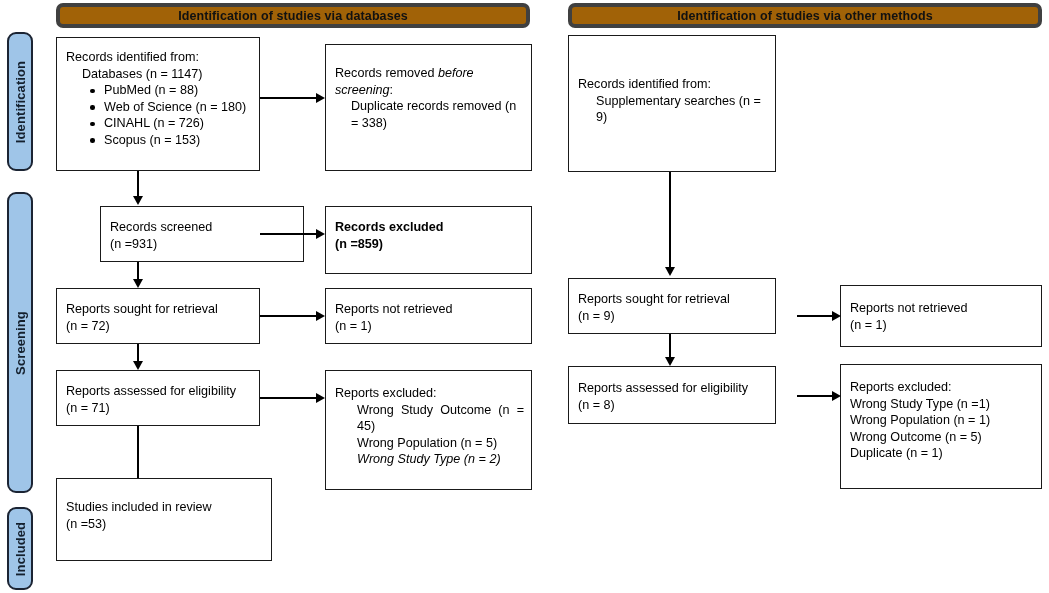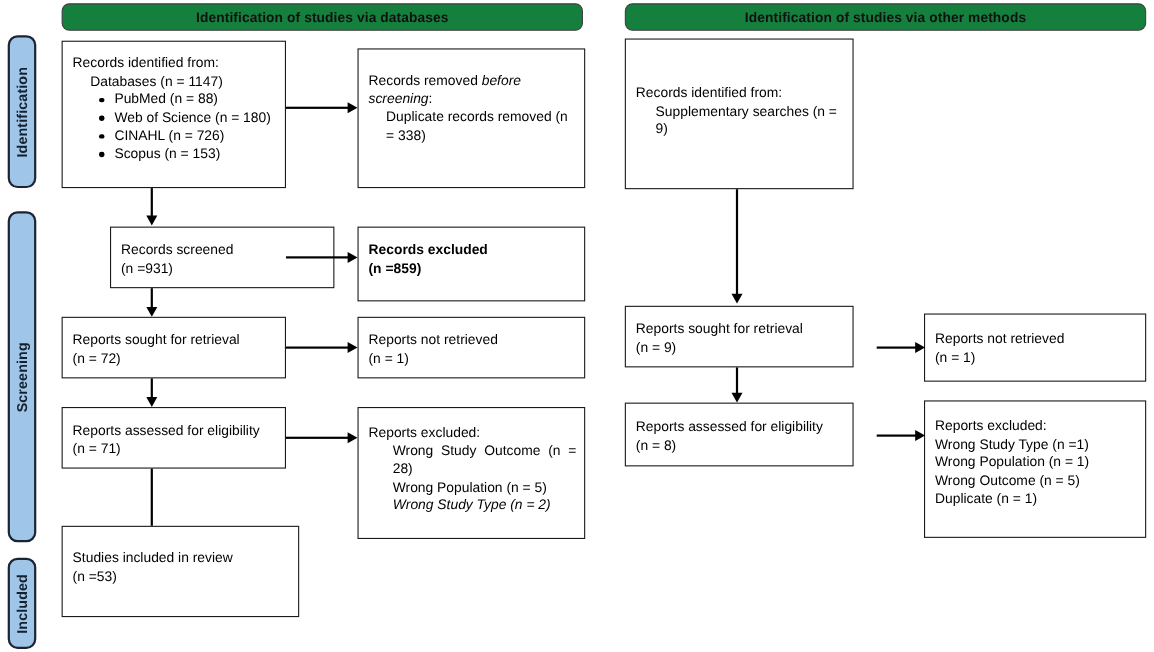--- a/index.html
+++ b/index.html
@@ -32,22 +32,22 @@
     white-space: nowrap;
     font-size: 13px;
     font-weight: bold;
     letter-spacing: 0.1px;
     color: #14202e;
   }
 
   
   .section-header {
     position: absolute;
-    background: #15803d;
-    border: 1px solid #404040;
+    background: #a16207;
+    border: 4px solid #404040;
     border-radius: 7px;
     box-sizing: border-box;
     display: flex;
     align-items: center;
     justify-content: center;
     font-size: 12.5px;
     font-weight: bold;
     color: #111111;
     letter-spacing: 0.1px;
   }
@@ -227,21 +227,21 @@
 <div class="flow-box" style="left:56px; top:370px; width:204px; height:56px;">
   <div class="box-text" style="top:12px;">
     <span class="ln">Reports assessed for eligibility</span>
     <span class="ln">(n = 71)</span>
   </div>
 </div>
 
 <div class="flow-box" style="left:325px; top:370px; width:207px; height:120px;">
   <div class="box-text" style="top:14px;">
     <span class="ln">Reports excluded:</span>
-    <span class="ln wrapline justify" style="padding-left:22px;">Wrong Study Outcome (n = 28)</span>
+    <span class="ln wrapline justify" style="padding-left:22px;">Wrong Study Outcome (n = 45)</span>
     <span class="ln" style="padding-left:22px;">Wrong Population (n = 5)</span>
     <span class="ln" style="padding-left:22px;font-style:italic;">Wrong Study Type (n = 2)</span>
   </div>
 </div>
 
 <div class="conn h" style="left:260px; top:397px; width:57px;"></div>
 <div class="arrow-right" style="left:316px; top:392.5px;"></div>
 
 <div class="conn v" style="left:137px; top:426px; height:72px;"></div>
 <div class="arrow-down" style="left:132.5px; top:494px;"></div>

